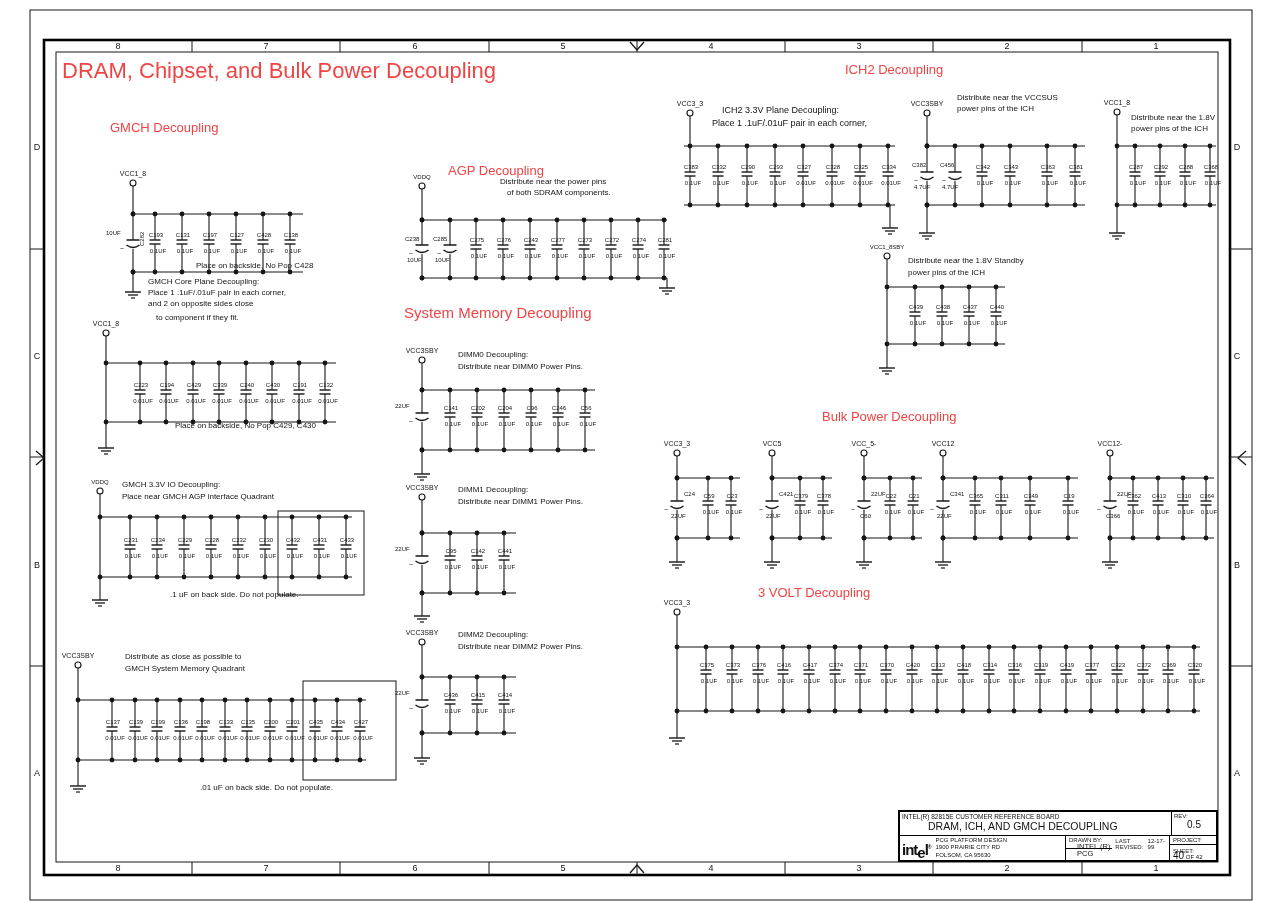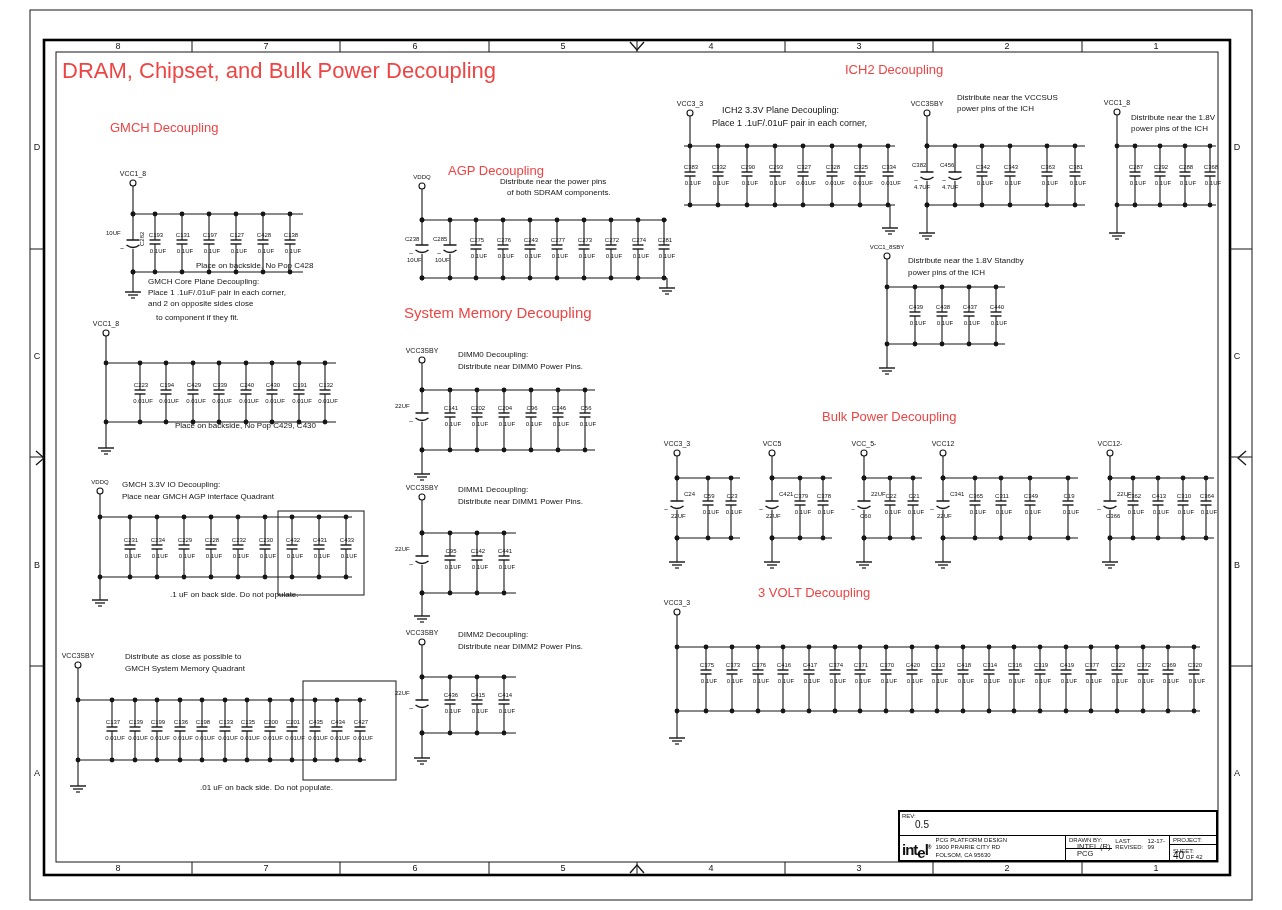--- a/index.html
+++ b/index.html
@@ -1364,20 +1364,24 @@
   <div class="hdr" id="title-main">DRAM, Chipset, and Bulk Power Decoupling</div>
   <div class="hdr sec" id="sec-gmch">GMCH Decoupling</div>
   <div class="hdr sec" id="sec-agp">AGP Decoupling</div>
   <div class="hdr sec" id="sec-ich2">ICH2 Decoupling</div>
   <div class="hdr sec" id="sec-sysmem">System Memory Decoupling</div>
   <div class="hdr sec" id="sec-bulk">Bulk Power Decoupling</div>
   <div class="hdr sec" id="sec-3volt">3 VOLT Decoupling</div>
 
   <div class="tblock">
     <div class="tb-top">
+      <div class="tb-titles">
+        <div class="tb-l1">INTEL(R) 82815E CUSTOMER REFERENCE BOARD</div>
+        <div class="tb-l2">DRAM, ICH, AND GMCH DECOUPLING</div>
+      </div>
       <div class="tb-rev">
         <div class="tb-lab">REV:</div>
         <div class="tb-rev-v">0.5</div>
       </div>
     </div>
     <div class="tb-bot">
       <div class="tb-co">
         <div class="tb-logo"><span>int</span><span class="lg-e">e</span><span>l</span><span class="lg-r">®</span></div>
         <div class="tb-addr">
           <div>PCG PLATFORM DESIGN</div>

